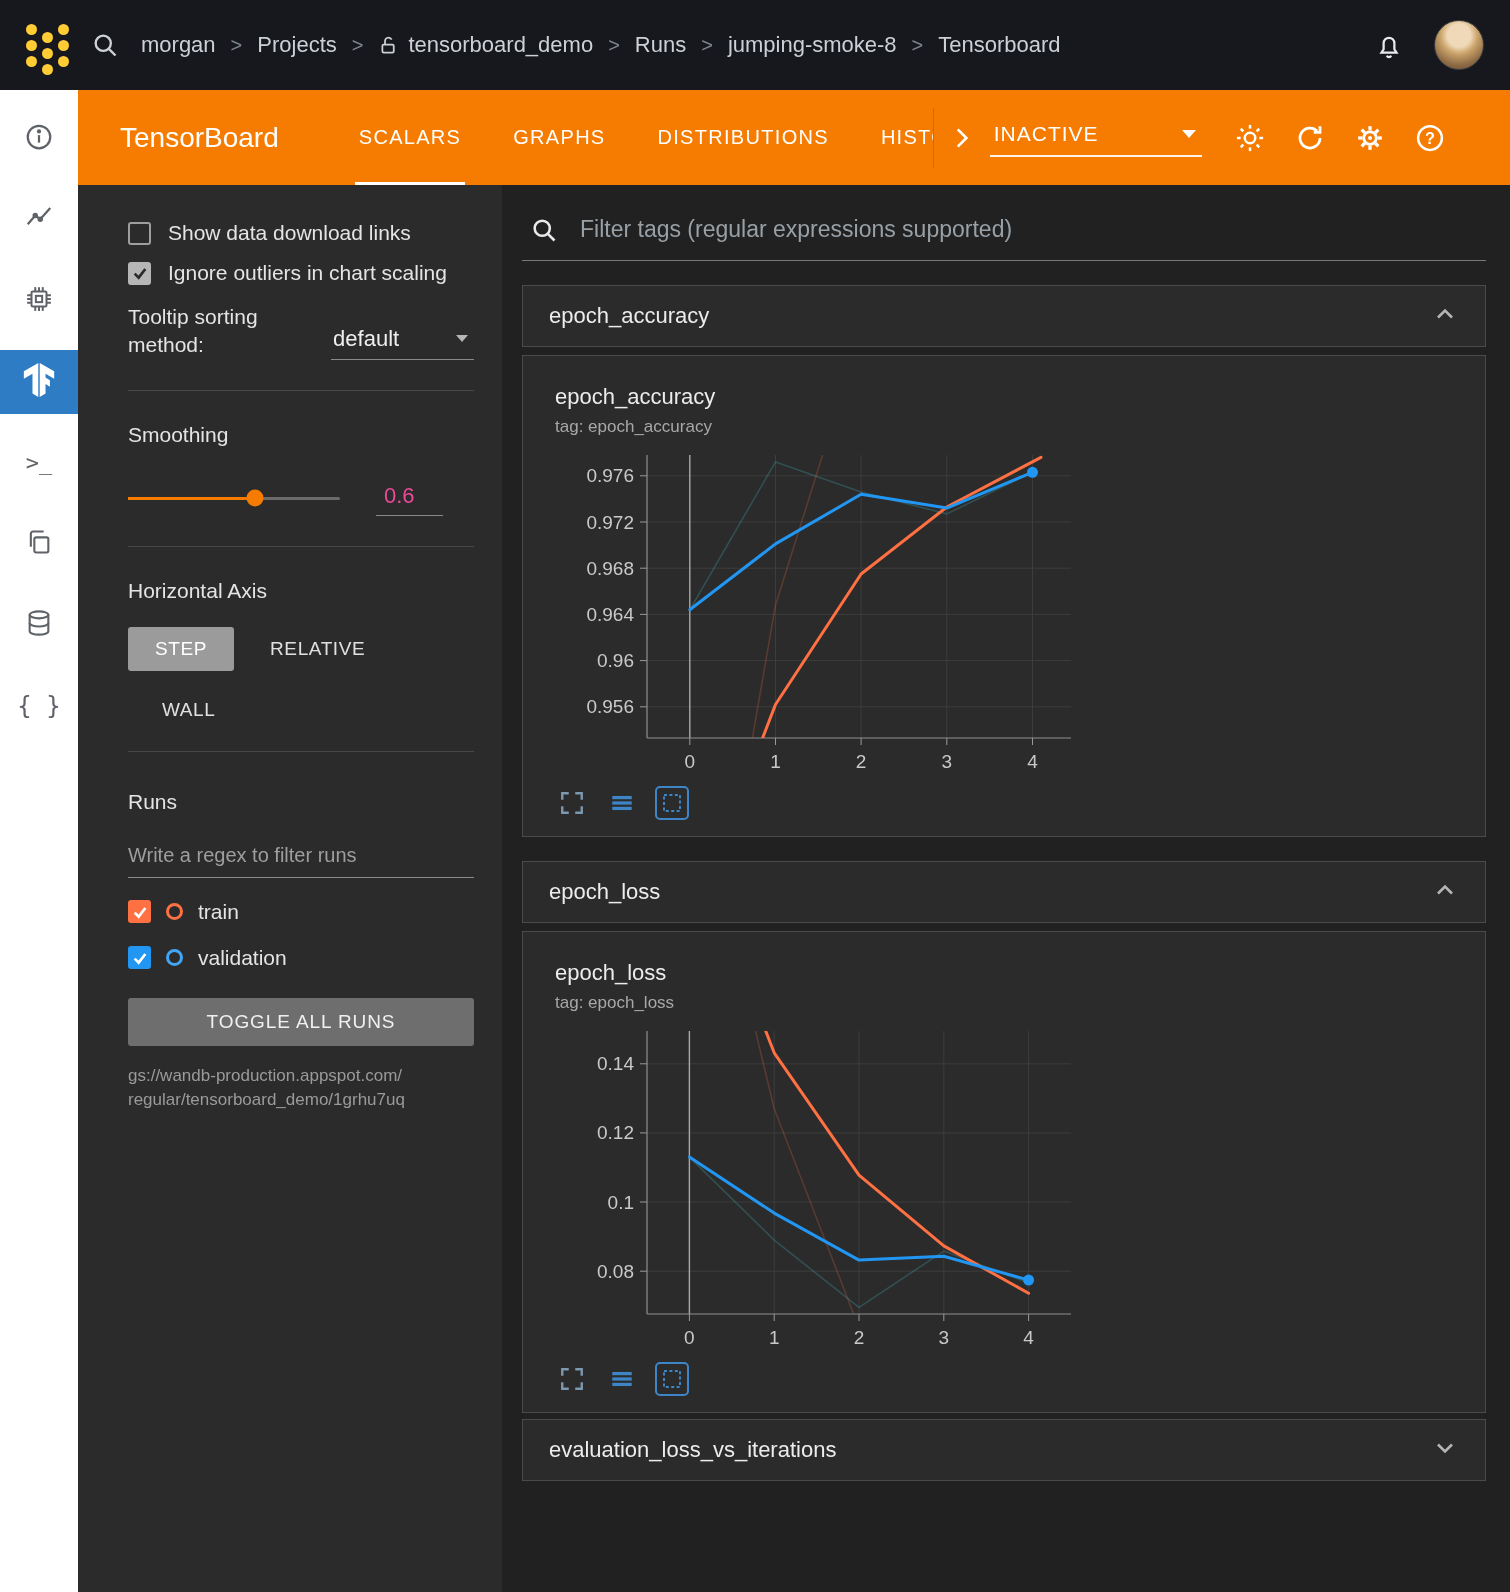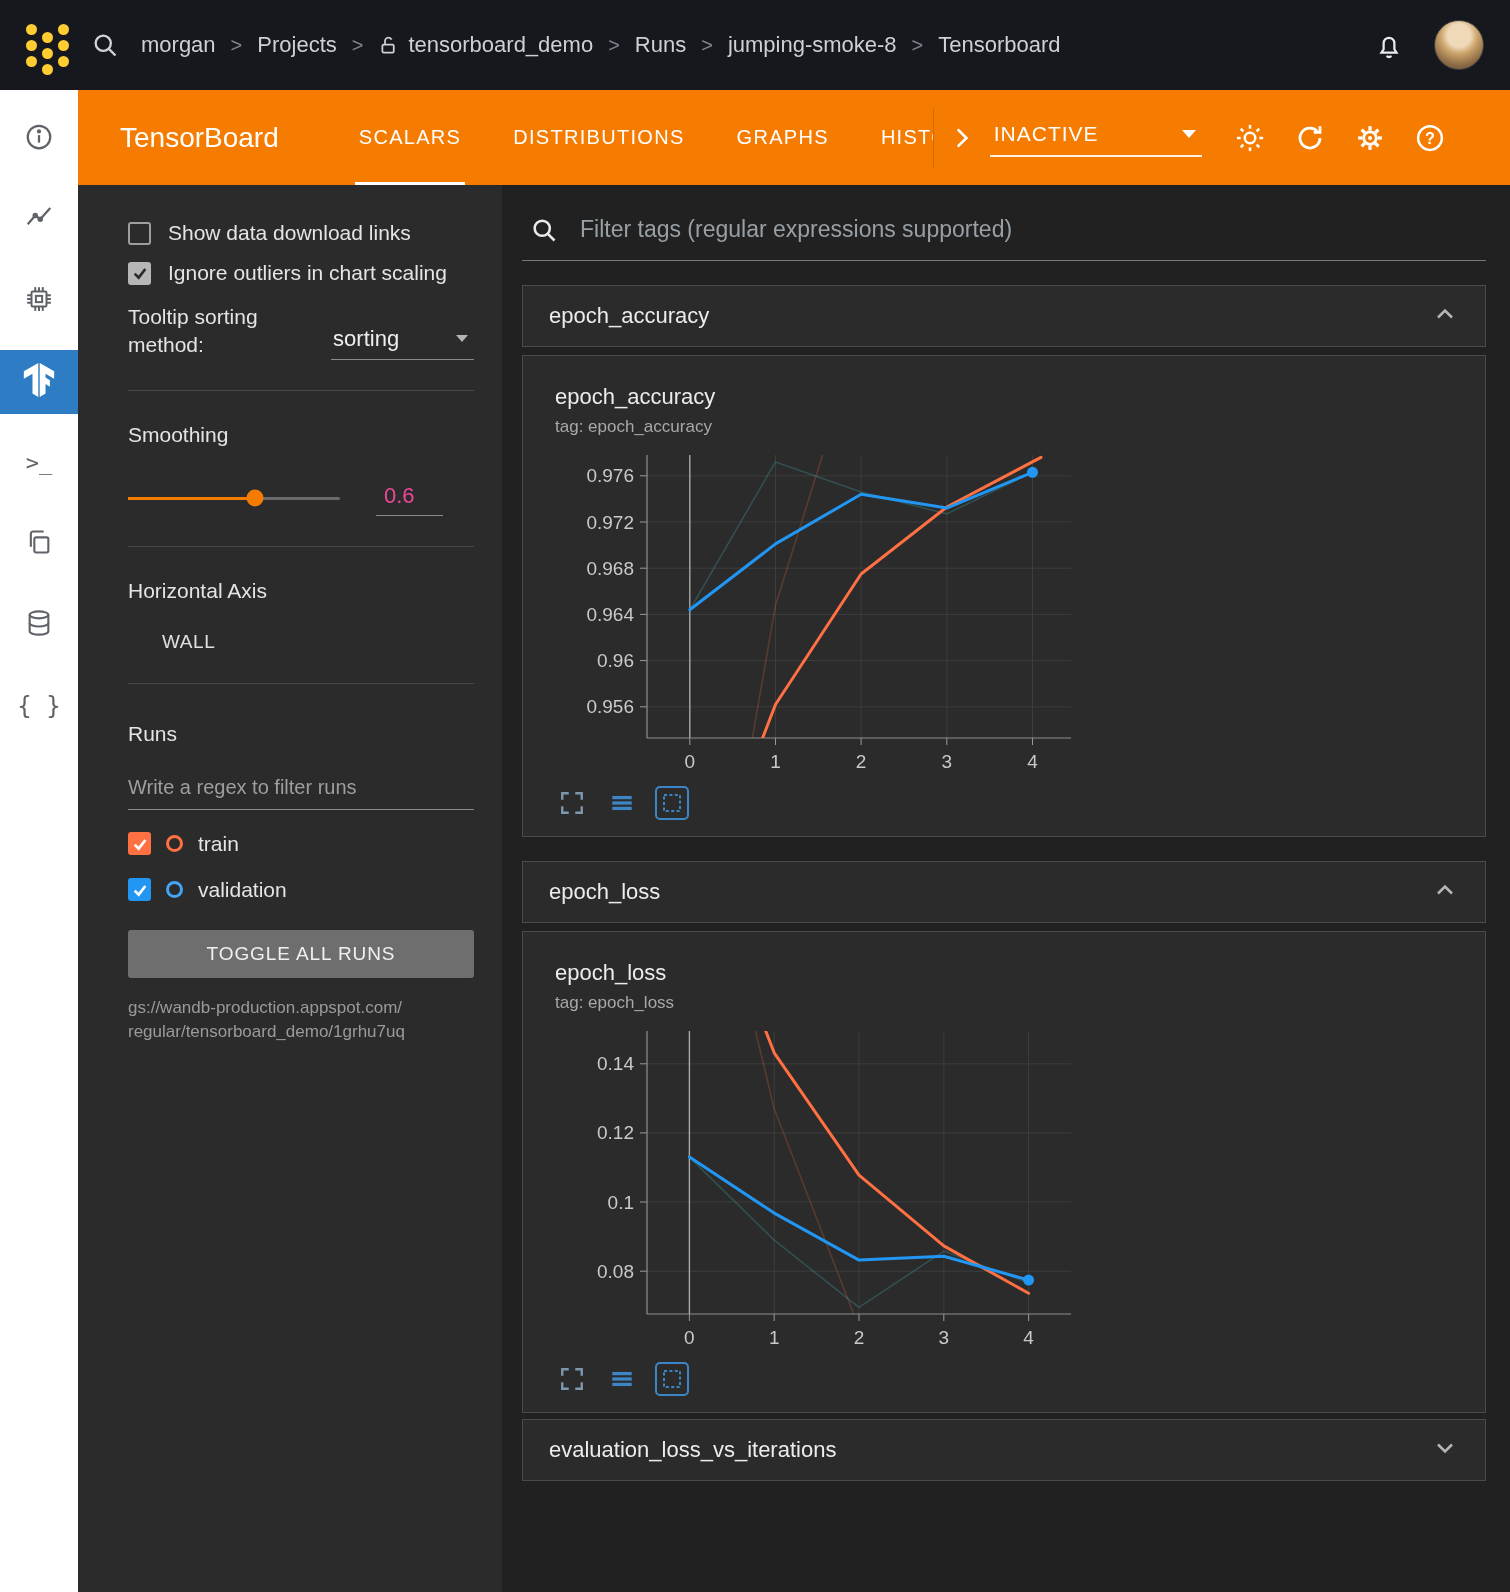--- a/index.html
+++ b/index.html
@@ -237,22 +237,22 @@
       <span class="txt-icon" style="font-size:24px;">{ }</span>
     </div>
   </aside>
 
   <div class="main-col">
 
     <div class="tb-header">
       <span class="brand">TensorBoard</span>
       <nav class="tabs">
         <span class="tab active">SCALARS</span>
+        <span class="tab">GRAPHS</span>
         <span class="tab">DISTRIBUTIONS</span>
-        <span class="tab">GRAPHS</span>
         <span class="tab">HISTOGRAMS</span>
       </nav>
       <span class="tabs-overflow">
         <svg width="26" height="26" viewBox="0 0 24 24" fill="none" stroke="#fff" stroke-width="2.4">
           <polyline points="9,4 17,12 9,20"></polyline>
         </svg>
       </span>
       <div class="status-select">
         <span class="status-label">INACTIVE</span>
         <span class="caret-down"></span>
@@ -311,37 +311,41 @@
           <span class="cbx g">
             <svg width="16" height="16" viewBox="0 0 24 24" fill="none" stroke="#2b2b2b" stroke-width="4">
                 <polyline points="4,13 10,19 20,6"></polyline>
               </svg>
           </span>
           <span>Ignore outliers in chart scaling</span>
         </div>
         <div class="tooltip-row">
           <span class="tooltip-label">Tooltip sorting method:</span>
           <div class="mini-select">
-            <span class="val">sorting</span>
+            <span class="val">default</span>
             <span class="caret-down-grey"></span>
           </div>
         </div>
         <hr class="divider">
 
         <div class="sec-label">Smoothing</div>
         <div class="slider-row">
           <div class="slider">
             <div class="fill"></div>
             <div class="thumb"></div>
           </div>
           <span class="smooth-val">0.6</span>
         </div>
         <hr class="divider">
 
         <div class="sec-label">Horizontal Axis</div>
+        <div class="axis-btn-row">
+          <span class="btn-step">STEP</span>
+          <span class="btn-flat">RELATIVE</span>
+        </div>
         <div class="btn-wall">WALL</div>
         <hr class="divider">
 
         <div class="runs-title">Runs</div>
         <input class="regex-input" placeholder="Write a regex to filter runs" style="">
         <div class="run-row">
           <span class="cbx o">
             <svg width="16" height="16" viewBox="0 0 24 24" fill="none" stroke="#fff" stroke-width="4">
                 <polyline points="4,13 10,19 20,6"></polyline>
               </svg>

